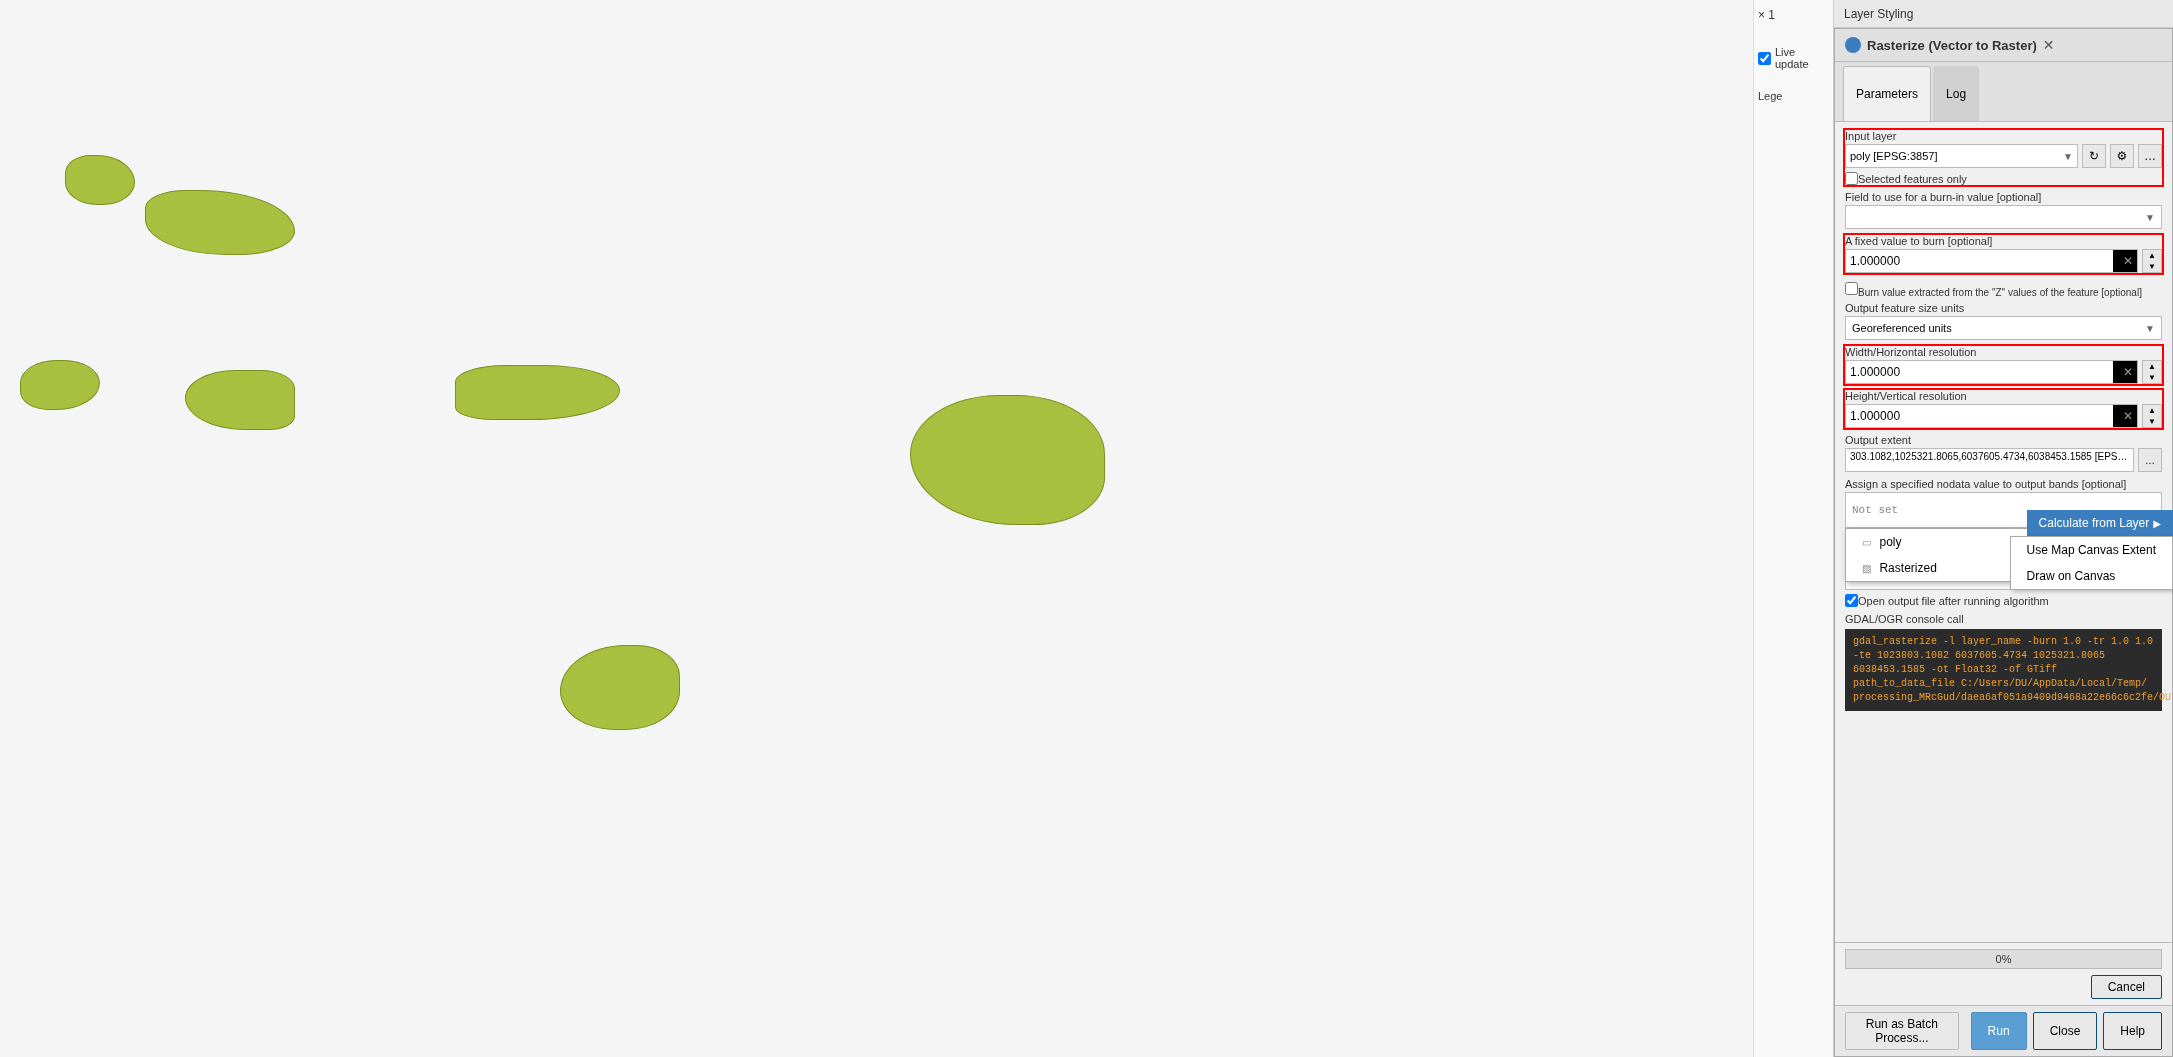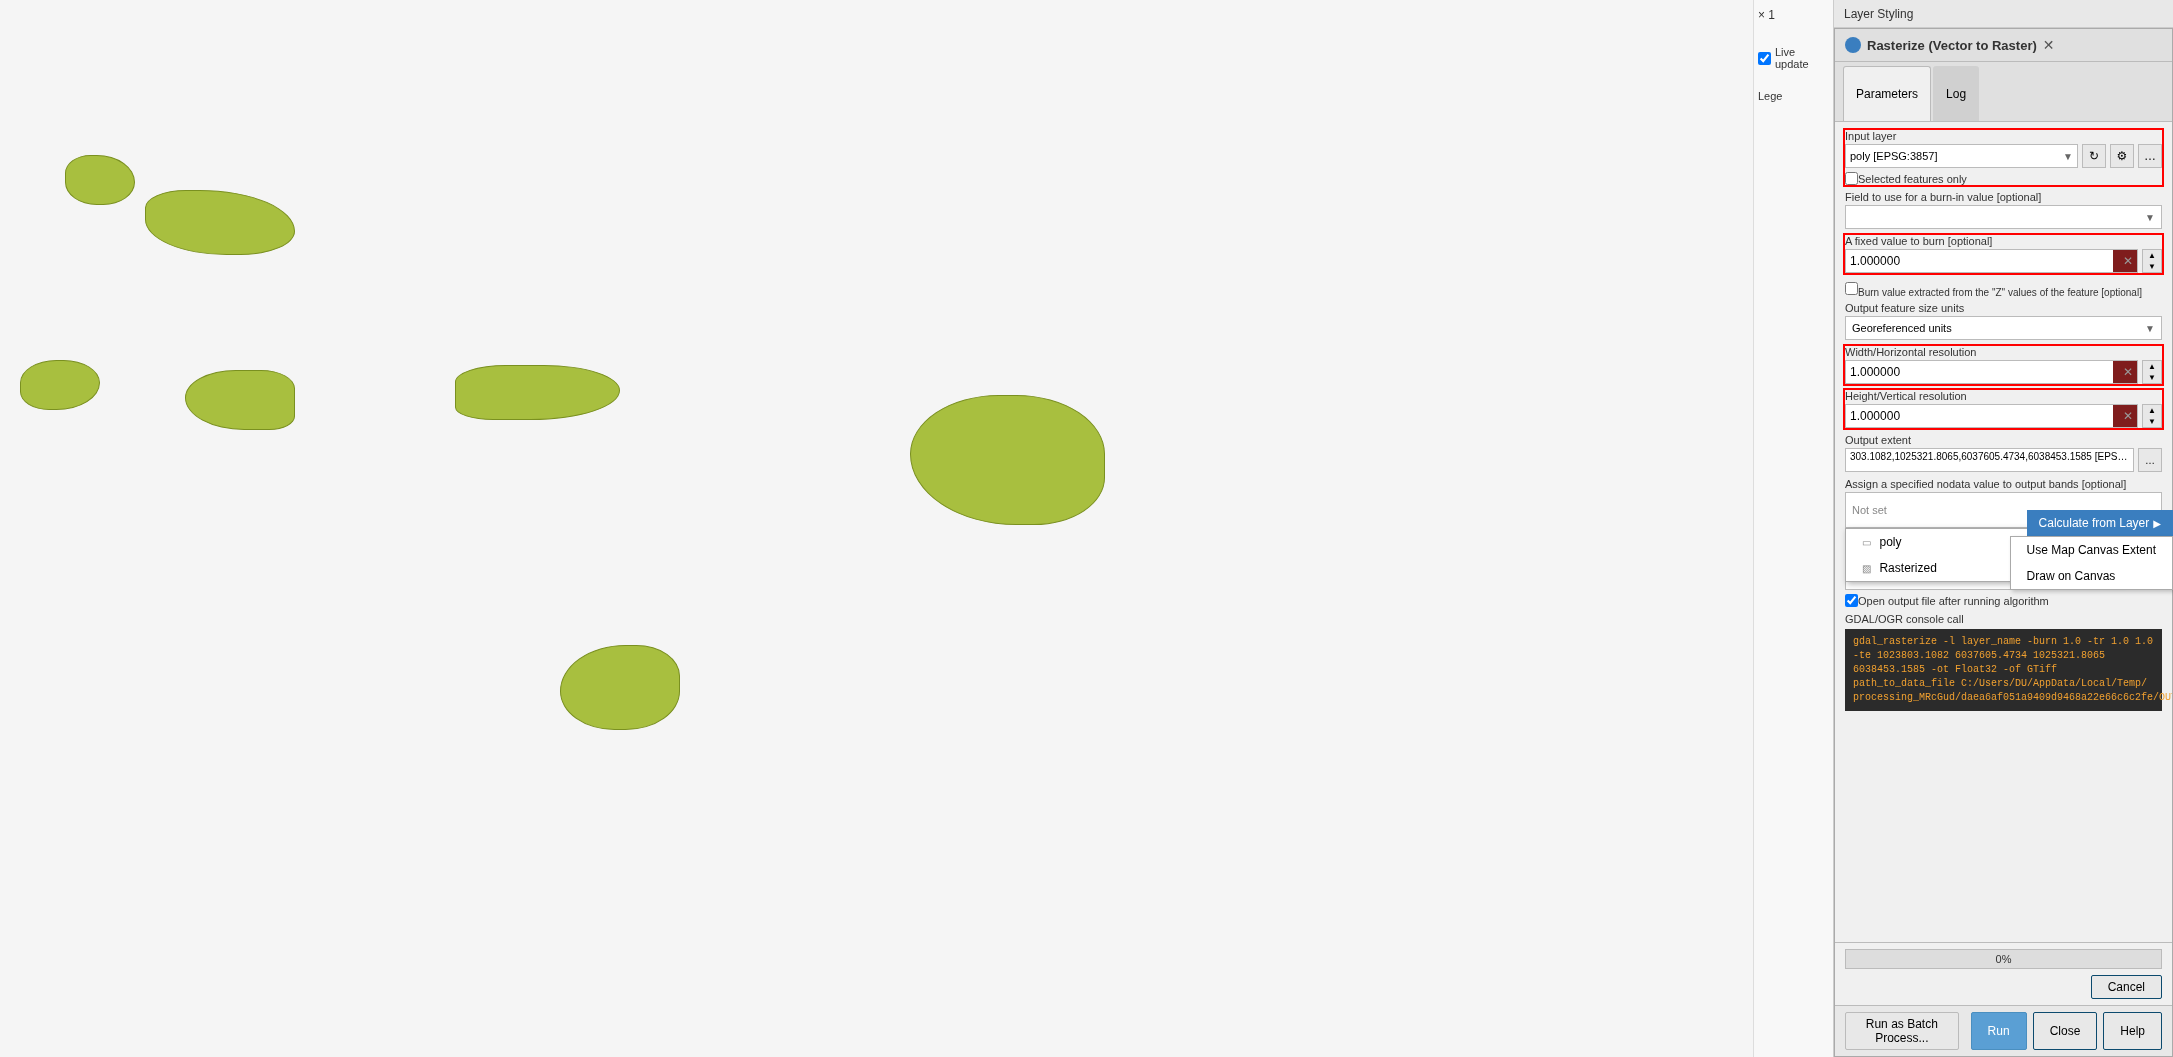--- a/index.html
+++ b/index.html
@@ -255,20 +255,21 @@
     }
 
     .nodata-input {
       background: white;
       border: 1px solid #bbb;
       padding: 2px 6px;
       font-size: 12px;
       flex: 1;
       height: 36px;
       color: #666;
+      font-family: Liberation Mono, monospace;
     }
 
     .rasterized-label {
       font-size: 11px;
       color: #333;
       margin-bottom: 2px;
     }
 
     .output-file-row {
       display: flex;
@@ -420,21 +421,21 @@
     .shape2 { border-radius: 30% 70% 40% 60%; }
     .shape3 { border-radius: 50% 50% 60% 40%; }
     .shape4 { border-radius: 60% 40% 30% 70%; }
     .shape5 { border-radius: 40% 60% 70% 30%; }
     .shape6 { border-radius: 50% 50% 40% 60%; }
     .shape7 { border-radius: 60% 40% 50% 50%; }
 
     .input-with-clear {
       display: flex;
       align-items: center;
-      background: #7f1d1d;
+      background: #000000;
       border: 1px solid #bbb;
       flex: 1;
       gap: 6px;
     }
     .input-with-clear input {
       border: none;
       outline: none;
       padding: 2px 4px;
       font-size: 12px;
       flex: 1;

